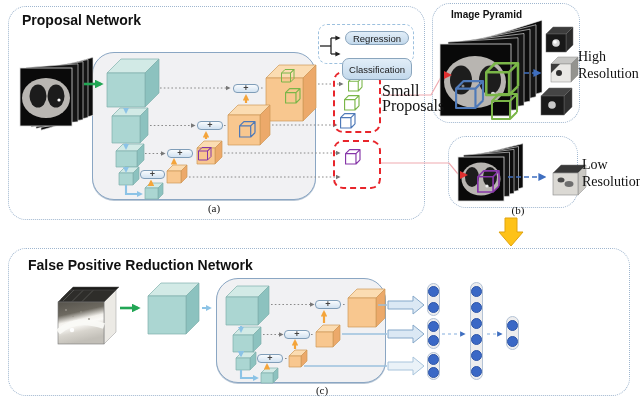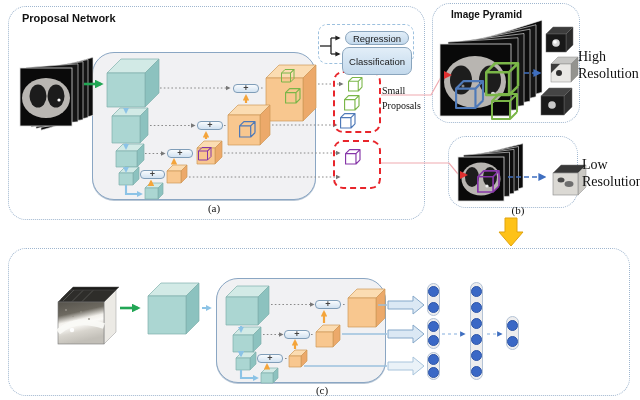--- a/index.html
+++ b/index.html
@@ -3,22 +3,22 @@
 <meta charset="utf-8">
 <style>
   html,body{margin:0;padding:0;background:#fff;}
   .stage{position:relative;width:640px;height:400px;background:#fff;overflow:hidden;
          font-family:"Liberation Sans",sans-serif;}
   
   .panel{position:absolute;border:1.6px dotted #9fb6cf;border-radius:18px;background:#fff;z-index:1;box-sizing:border-box;}
   .inner-panel{position:absolute;background:#f1f1f3;border:1px solid #8aa6c3;border-radius:22px;z-index:2;box-sizing:border-box;box-shadow:0 1px 0 #b9c7d6;}
   #gfx{position:absolute;left:0;top:0;z-index:5;pointer-events:none;}
   
-  .panel-title{position:absolute;z-index:10;font-weight:700;font-size:11px;color:#111;}
-  .serif-label{position:absolute;z-index:10;font-family:"Liberation Serif",serif;font-size:10px;line-height:15px;color:#111;}
+  .panel-title{position:absolute;z-index:10;font-weight:700;font-size:14px;color:#111;}
+  .serif-label{position:absolute;z-index:10;font-family:"Liberation Serif",serif;font-size:16px;line-height:15px;color:#111;}
   .res-label{position:absolute;z-index:10;font-family:"Liberation Serif",serif;font-size:14px;line-height:17px;color:#111;}
   .caption{position:absolute;z-index:10;font-family:"Liberation Serif",serif;font-size:11px;color:#111;text-align:center;width:28px;}
   
   .plus-pill{position:absolute;z-index:10;background:linear-gradient(#f8fbfd,#d2e2f1);
      border:1px solid #7f9db8;border-radius:4px;display:flex;align-items:center;justify-content:center;
      font-size:9px;font-weight:700;color:#444;box-sizing:border-box;line-height:1;}
   
   .red-box{position:absolute;z-index:9;border:2.5px dashed var(--proposal_red,#e8252b);border-radius:10px;box-sizing:border-box;background:transparent;}
   
   .out-box{position:absolute;z-index:9;border:1.2px dashed #9cc0de;border-radius:9px;box-sizing:border-box;background:transparent;}
@@ -397,26 +397,27 @@
       <span>+</span>
     </div>
 
   <div class="red-box" style="left:333px;top:71px;width:48px;height:62px;"></div>
   <div class="red-box" style="left:333px;top:140px;width:48px;height:49px;"></div>
 
   <div class="out-box" style="left:318px;top:24px;width:96px;height:40px;"></div>
   <div class="out-pill" style="left:345px;top:31px;width:64px;height:14px;">
       <span>Regression</span>
     </div>
-  <div class="out-pill" style="left:342px;top:47px;width:70px;height:28px;">
+  <div class="out-pill" style="left:342px;top:58px;width:70px;height:22px;">
       <span>Classification</span>
     </div>
 
   <div class="panel-title" style="left:22px;top:12px;">Proposal Network</div>
   <div class="panel-title" style="left:451px;top:9px;font-size:10px;">Image Pyramid</div>
+  <div class="panel-title" style="left:28px;top:257px;">False Positive Reduction Network</div>
 
   <div class="serif-label" style="left:382px;top:83px;width:60px;">Small Proposals</div>
   <div class="res-label" style="left:578px;top:48px;width:66px;">High Resolution</div>
   <div class="res-label" style="left:582px;top:156px;width:66px;">Low Resolution</div>
 
   <div class="caption" style="left:200px;top:202px;">(a)</div>
   <div class="caption" style="left:504px;top:204px;">(b)</div>
   <div class="caption" style="left:308px;top:384px;">(c)</div>
 
   <div class="fc-strip" style="left:427px;top:283px;height:33px;">

